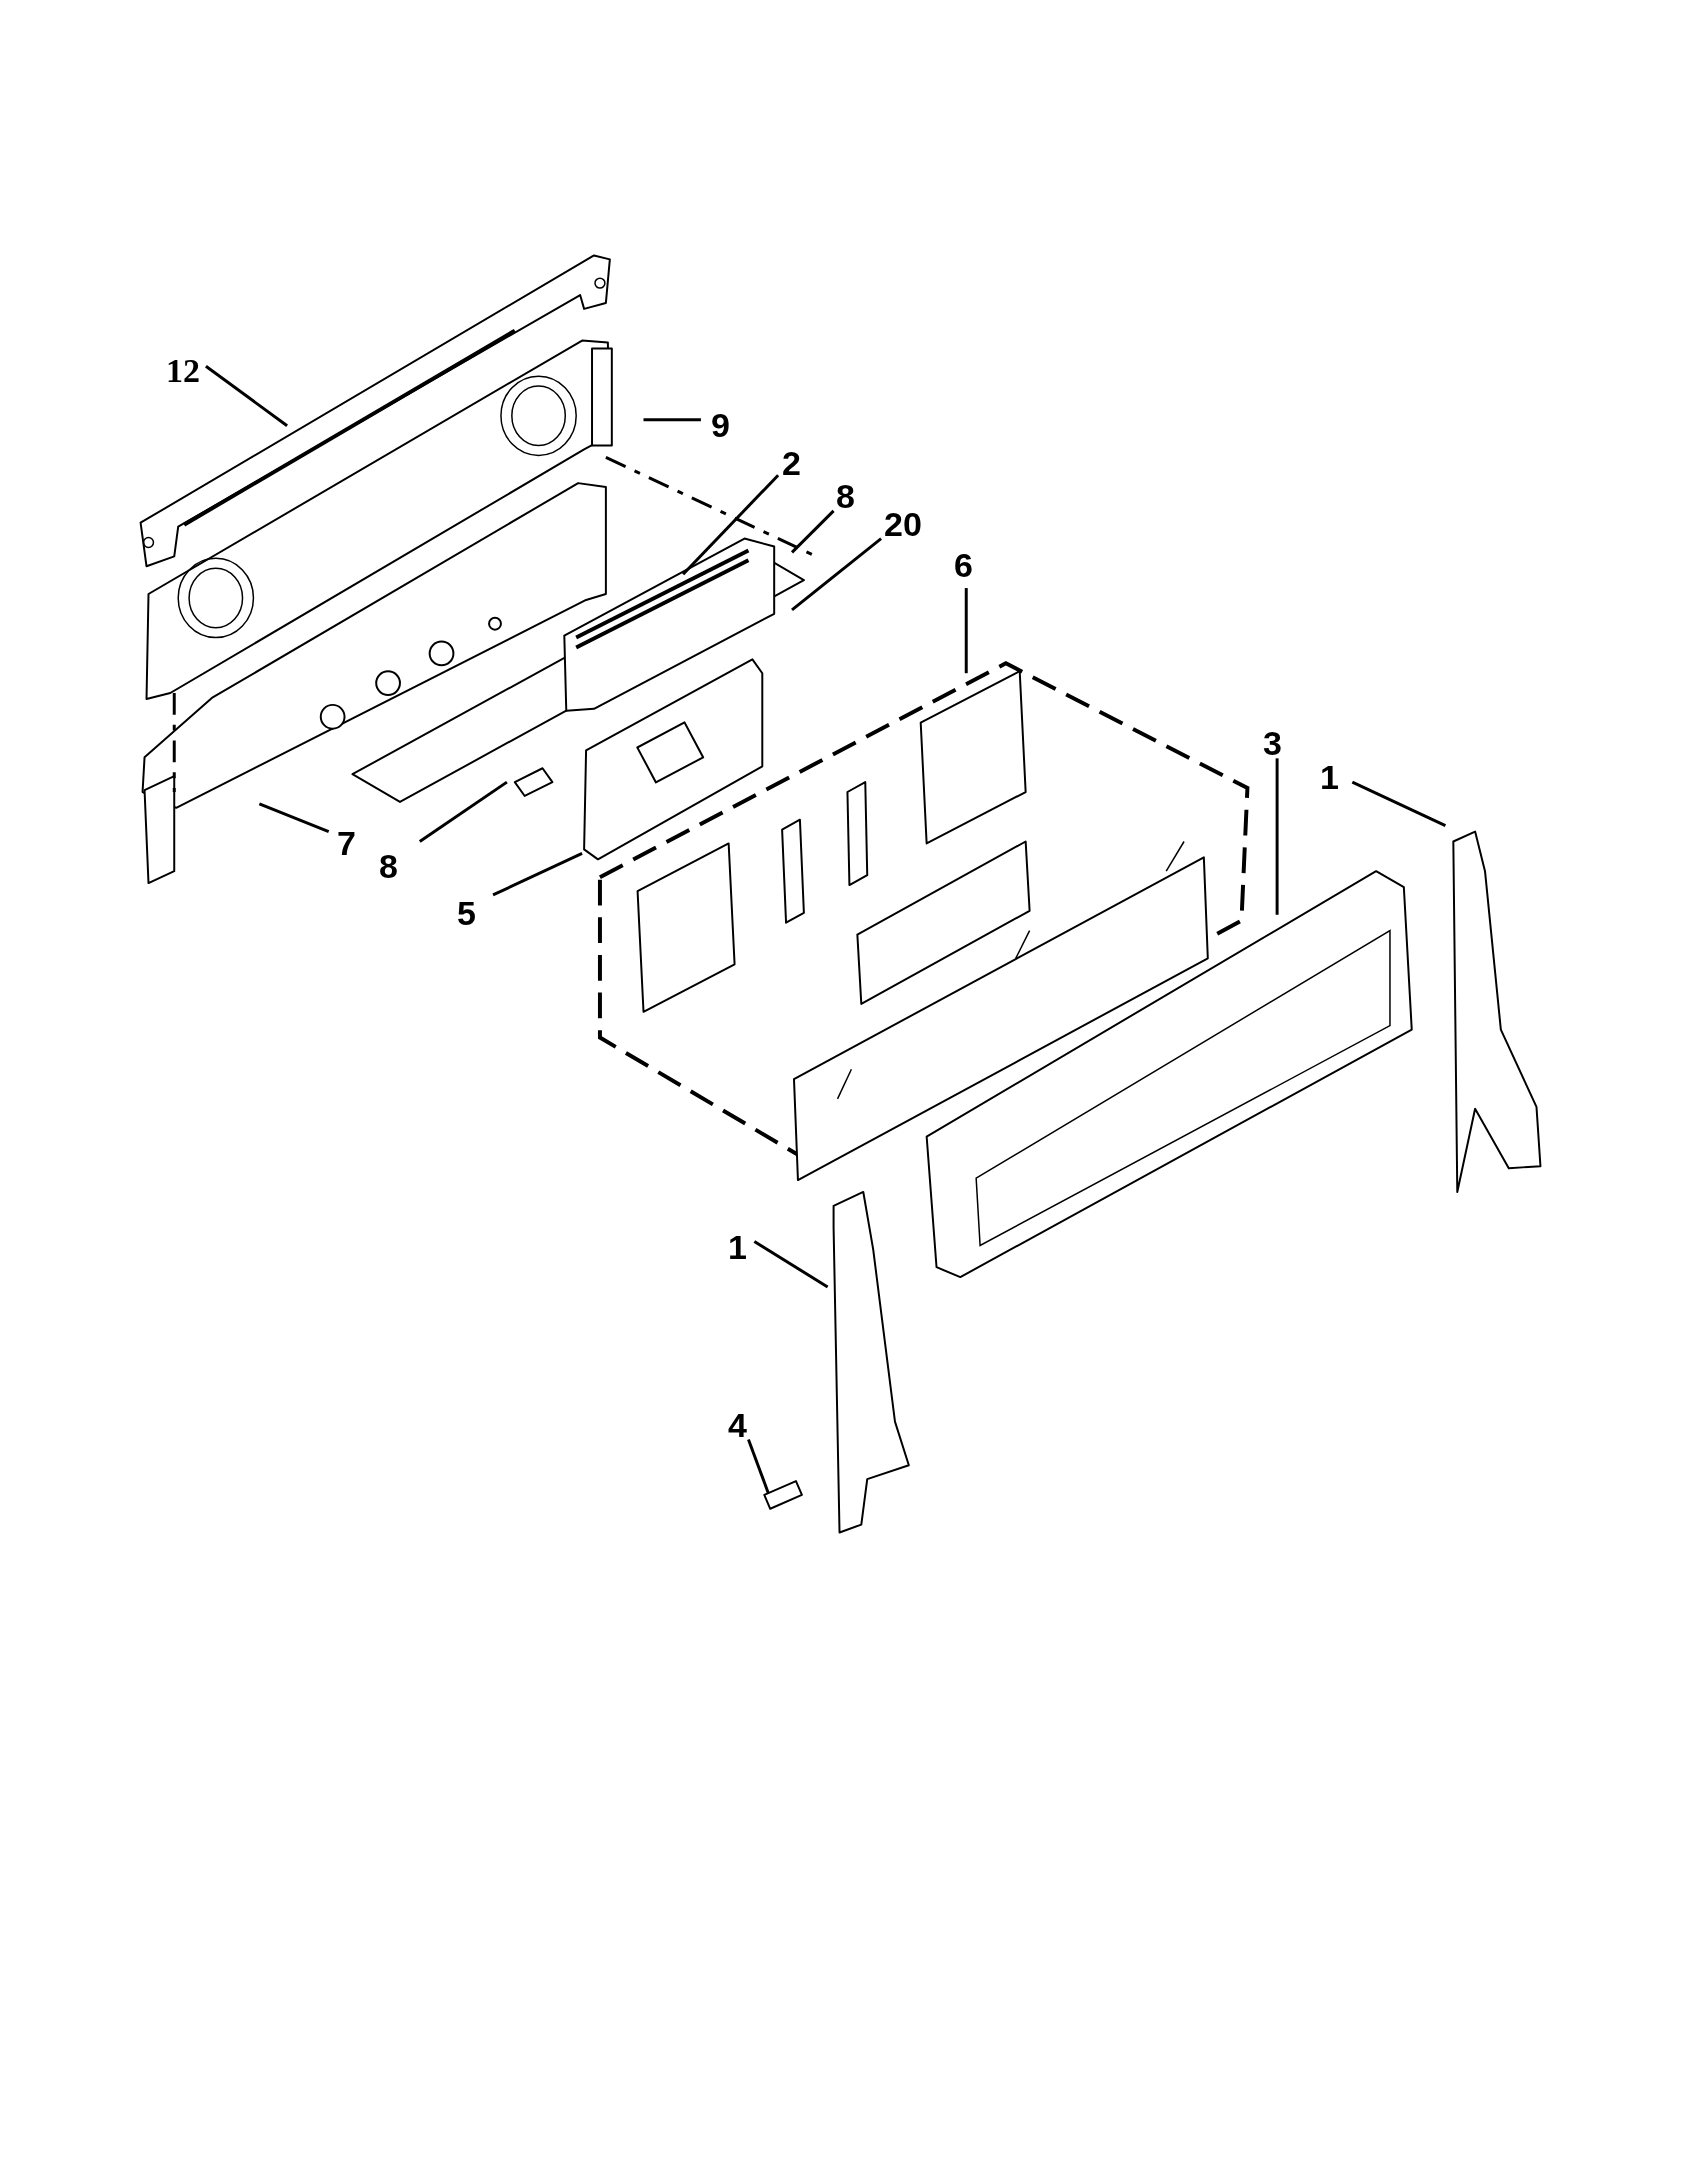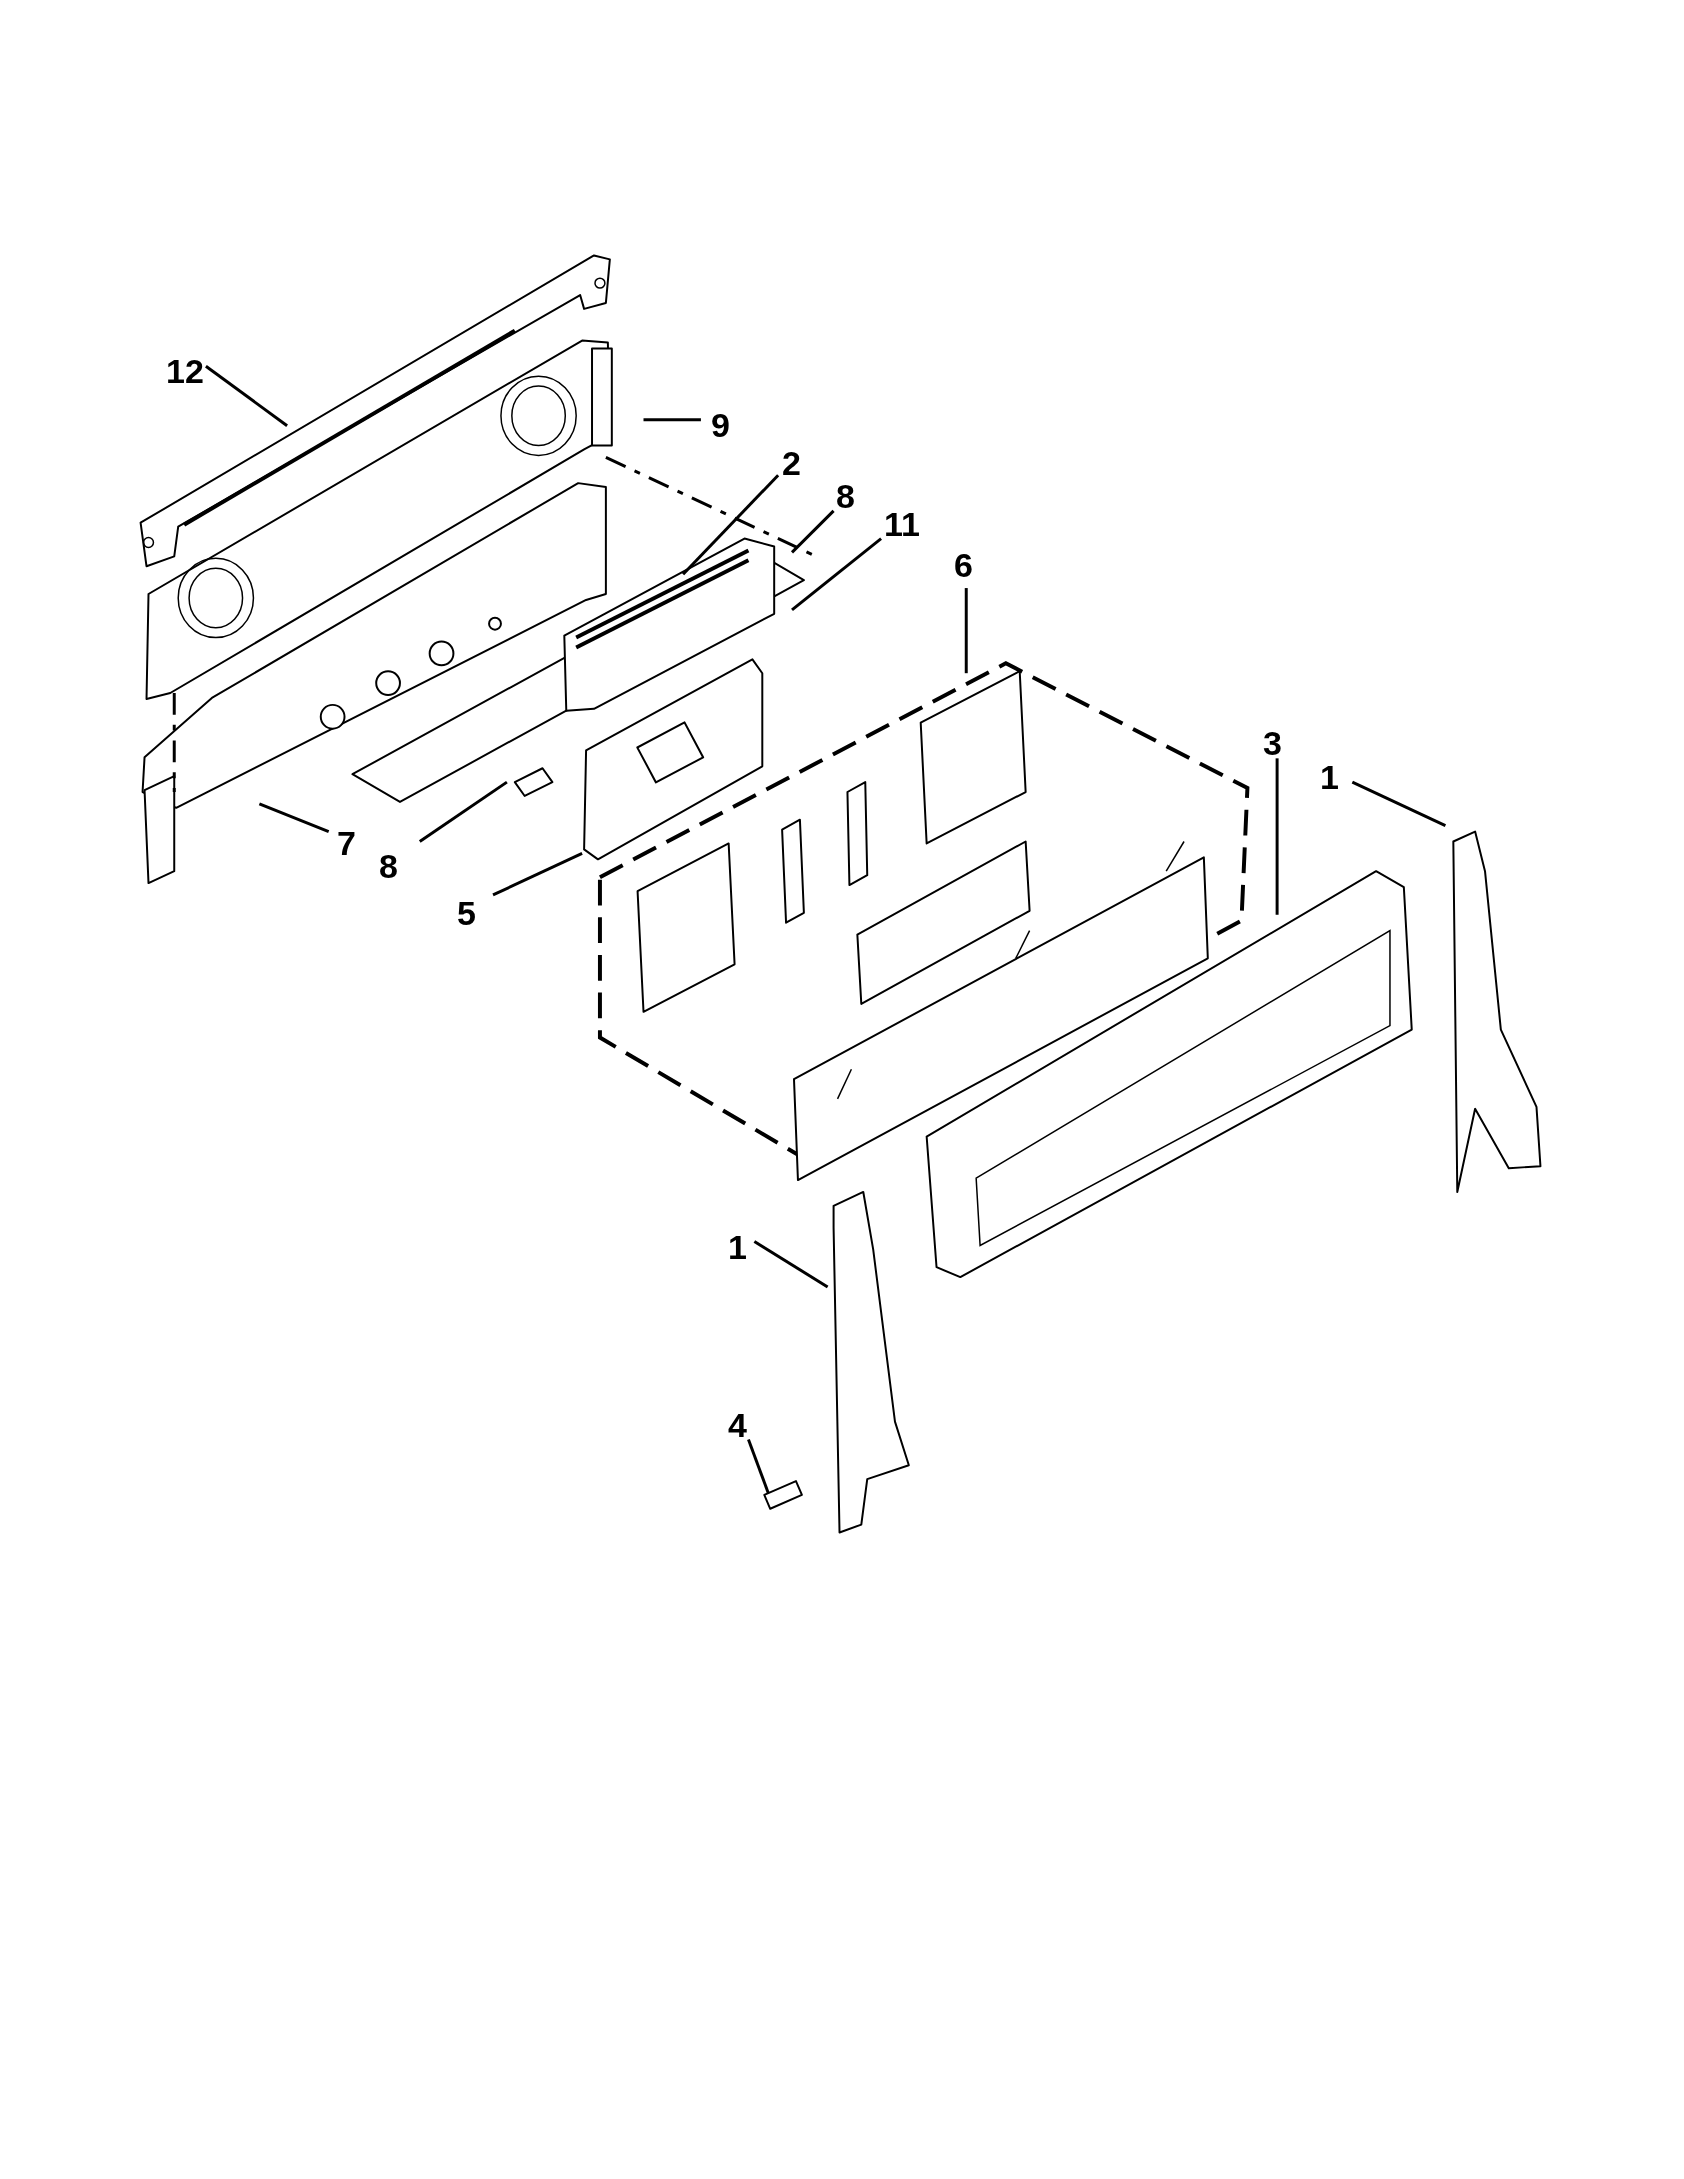--- a/index.html
+++ b/index.html
@@ -106,25 +106,25 @@
     <line class="leader" x1="1290" y1="766" x2="1290" y2="924"></line>
     <line class="leader" x1="1366" y1="790" x2="1460" y2="834"></line>
     <line class="leader" x1="332" y1="840" x2="262" y2="812"></line>
     <line class="leader" x1="424" y1="850" x2="512" y2="790"></line>
     <line class="leader" x1="498" y1="904" x2="588" y2="862"></line>
     <line class="leader" x1="762" y1="1254" x2="836" y2="1300"></line>
     <line class="leader" x1="756" y1="1454" x2="776" y2="1508"></line>
   </g>
 </svg>
 
-<div class="callout" style="left:166px; top:354px;">12</div>
+<div class="callout" style="left:166px; top:354px;font-family:Liberation Serif, serif;">12</div>
 <div class="callout" style="left:711px; top:408px;">9</div>
 <div class="callout" style="left:782px; top:446px;">2</div>
 <div class="callout" style="left:836px; top:479px;">8</div>
-<div class="callout" style="left:884px; top:507px;">11</div>
+<div class="callout" style="left:884px; top:507px;">20</div>
 <div class="callout" style="left:954px; top:548px;">6</div>
 <div class="callout" style="left:1263px; top:726px;">3</div>
 <div class="callout" style="left:1320px; top:760px;">1</div>
 <div class="callout" style="left:337px; top:826px;">7</div>
 <div class="callout" style="left:379px; top:849px;">8</div>
 <div class="callout" style="left:457px; top:896px;">5</div>
 <div class="callout" style="left:728px; top:1230px;">1</div>
 <div class="callout" style="left:728px; top:1408px;">4</div>
 
 

